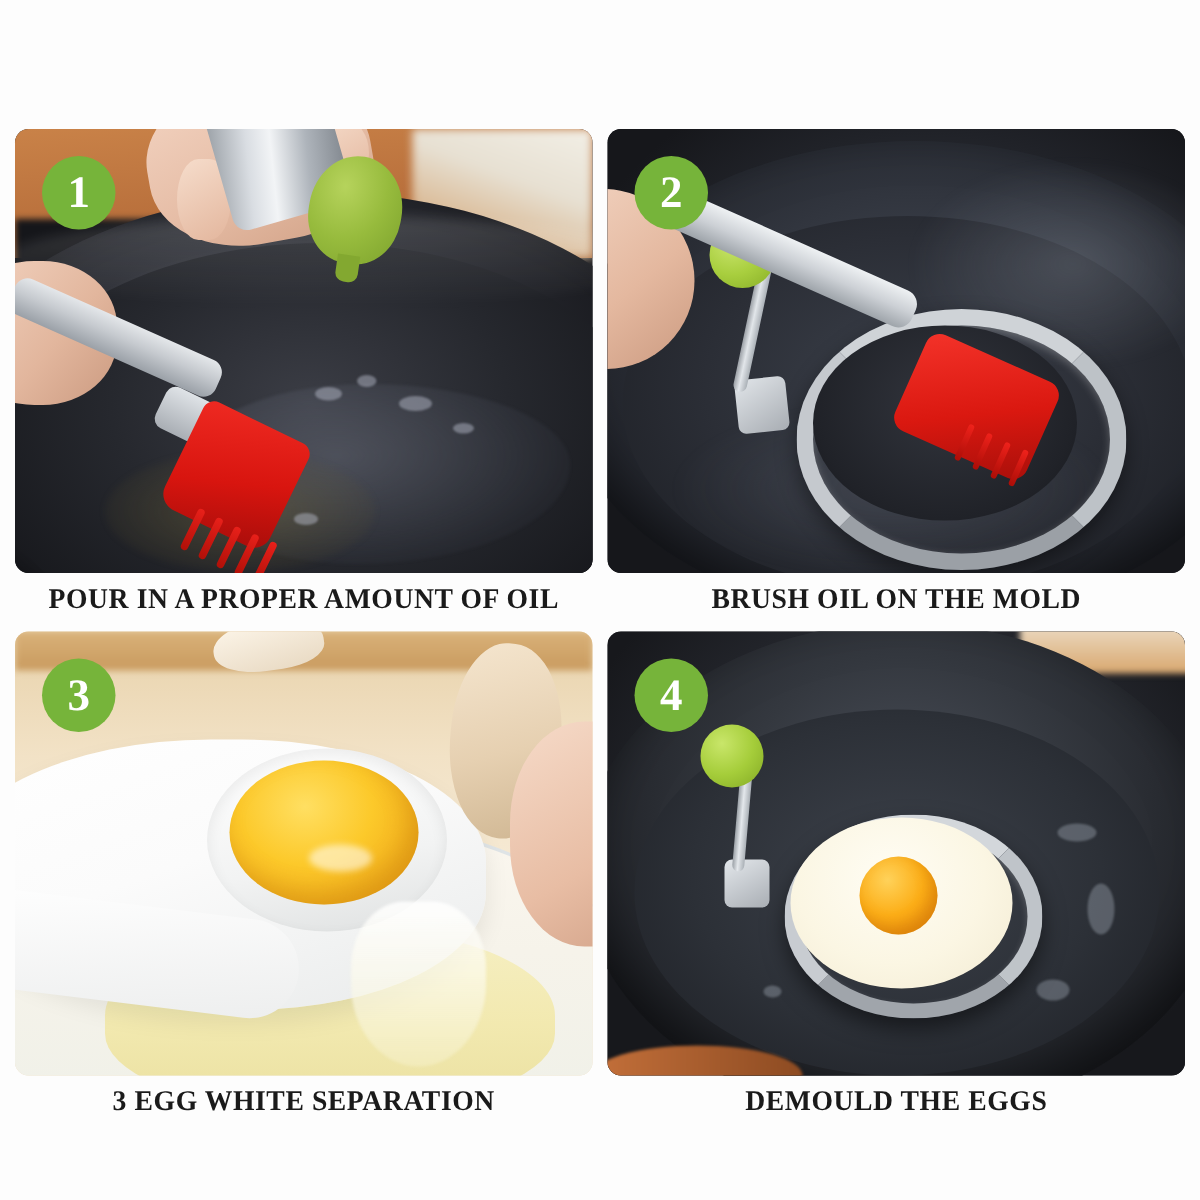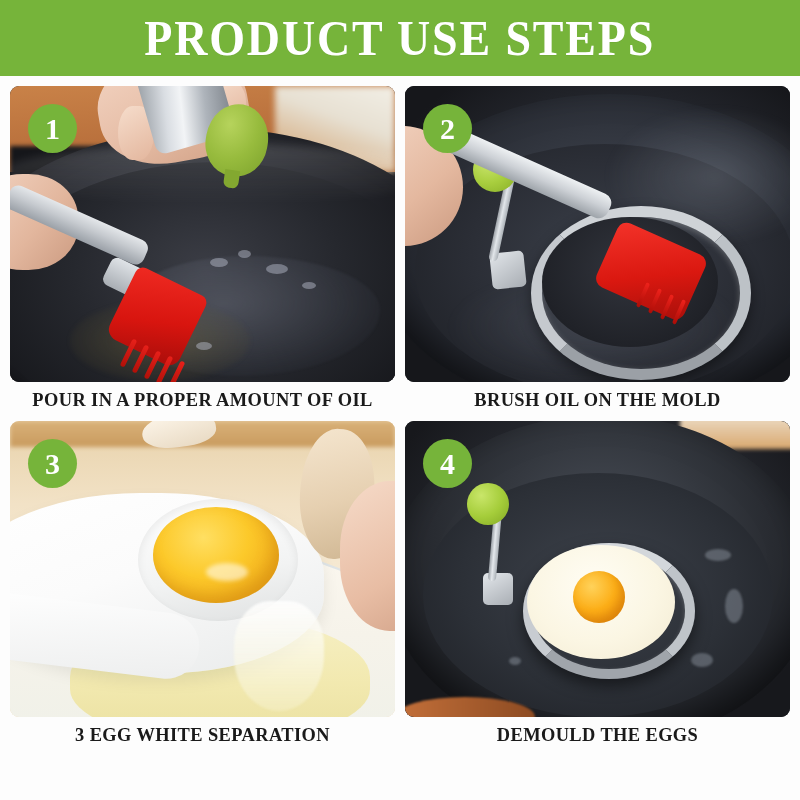--- a/index.html
+++ b/index.html
@@ -382,23 +382,20 @@
     border-radius:50%;
     background:radial-gradient(circle at 34% 30%, #c9e66a 0%, #a5cd3a 52%, #82a824 100%);
   }
   .p4 .drip{position:absolute;border-radius:50%;background:rgba(190,198,212,.32);filter:blur(.8px);}
 </style>
 </head>
 <body>
 
 <div class="page">
 
-  <div class="header">
-    <div class="header-title">PRODUCT USE STEPS</div>
-  </div>
 
   <div class="grid">
 
     <div class="cell">
       <div class="photo p1">
         <div class="board"></div>
         <div class="board-right"></div>
         <div class="cooktop"></div>
         <div class="pan"></div>
         <div class="pan-inner"></div>

